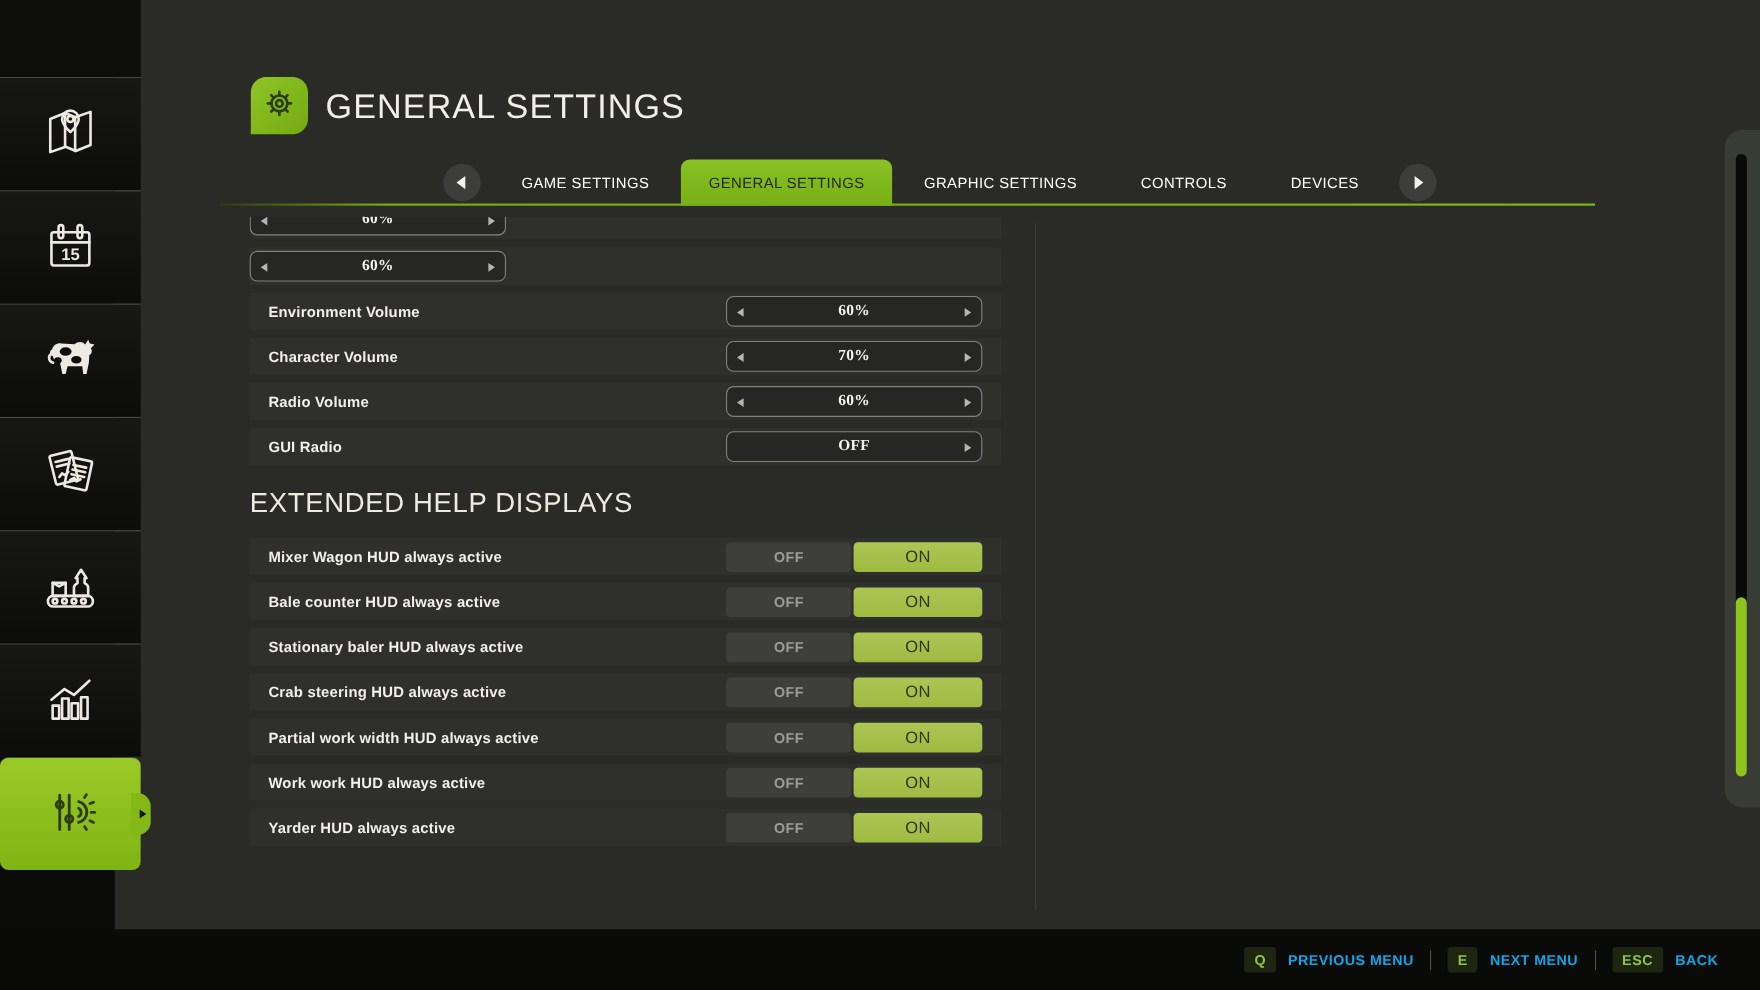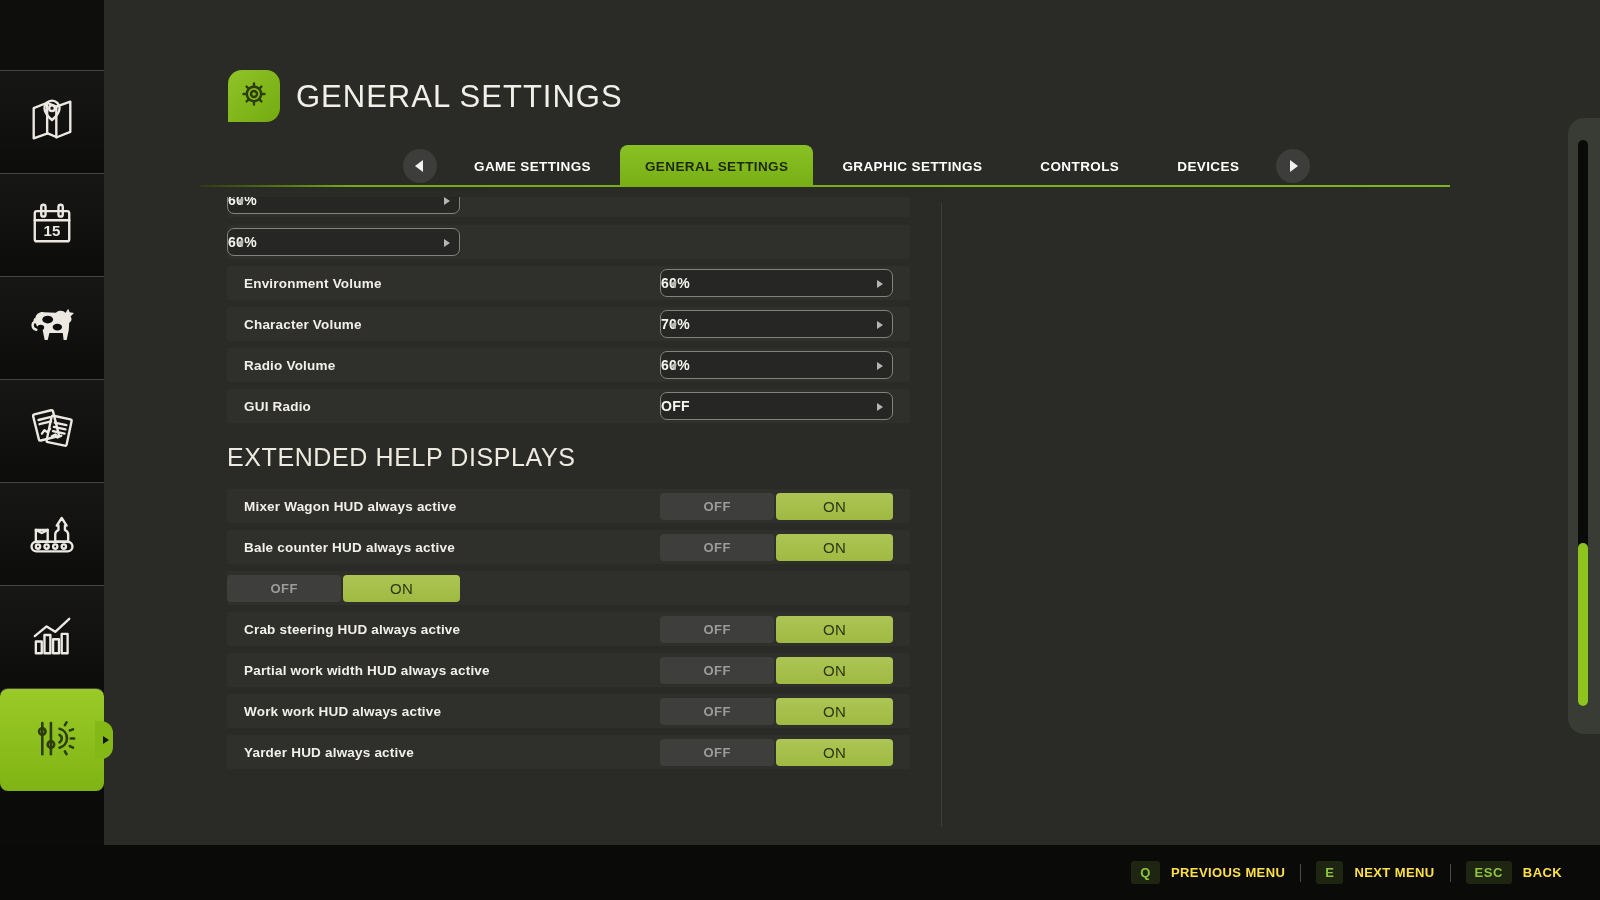--- a/index.html
+++ b/index.html
@@ -4,21 +4,21 @@
 <style>
   * { margin:0; padding:0; box-sizing:border-box; }
   html,body { width:1600px; height:900px; background:#0a0a09; font-family:"Liberation Sans", sans-serif; overflow:hidden; }
   .screen { position:relative; width:1600px; height:900px; background:#0a0a09; }
 
   
   .main-bg { position:absolute; left:104px; top:0; width:1496px; height:845px; background:#2a2a27; }
 
   
   .sidebar { position:absolute; left:0; top:0; width:104px; height:845px; background:#0b0b0a; z-index:5; }
-  .tile { position:relative; width:104px; height:103px; border-top:1px solid #454543;
+  .tile { position:relative; width:128px; height:103px; border-top:1px solid #454543;
           background:linear-gradient(180deg,#171716 0%, #0c0c0b 100%);
           display:flex; align-items:center; justify-content:center;text-align:right; }
   .tile.blank { height:70px; border-top:none; background:#0e0e0d; }
   .tile.active { background:linear-gradient(180deg,#9aca28 0%, #7fb414 100%); border-radius:8px; border-top:1px solid #454543; }
   .tile.active .bump { position:absolute; right:-9px; top:50%; transform:translateY(-50%);
                        width:18px; height:38px; background:#84b817; border-radius:0 12px 12px 0; }
   .tile.active .notch-arrow { position:absolute; right:-5px; top:50%; transform:translateY(-50%);
                        width:0; height:0; border-left:6px solid #15150f; border-top:4px solid transparent; border-bottom:4px solid transparent; }
   .tile svg { width:56px; height:56px; }
 
@@ -30,36 +30,36 @@
   .page-title { position:absolute; left:296px; top:79px; font-size:31px; font-weight:400;
                 color:#f1f0e8; letter-spacing:1px; }
 
   
   .tabbar { position:absolute; left:395px; top:145px; height:42px; display:flex; align-items:center; z-index:3; }
   .tab-arrow-btn { width:34px; height:34px; border-radius:50%; background:#3d3d3b; position:relative; margin:0 8px; flex:none; }
   .tab-arrow-btn .tri-l { position:absolute; left:12px; top:11px; width:0; height:0;
        border-right:8px solid #f2f2ee; border-top:6px solid transparent; border-bottom:6px solid transparent; }
   .tab-arrow-btn .tri-r { position:absolute; left:14px; top:11px; width:0; height:0;
        border-left:8px solid #f2f2ee; border-top:6px solid transparent; border-bottom:6px solid transparent; }
-  .tab { padding:0 29px; font-size:13.5px; font-weight:700; color:#ffffff; letter-spacing:0.4px;
+  .tab { padding:0 29px; font-size:13.5px; font-weight:400; color:#ffffff; letter-spacing:0.4px;
          height:42px; display:flex; align-items:center; }
   .tab.active { background:linear-gradient(180deg,#89c024 0%, #78af14 100%); color:#1e2806;
                 border-radius:8px 8px 0 0; padding:0 25px; }
   .tab-underline { position:absolute; left:200px; top:185px; width:1250px; height:2px;
                    background:linear-gradient(90deg,#2e3a10 0%, #76ab16 12%, #7db51e 100%); z-index:2; }
 
   
   .content { position:absolute; left:227px; top:197px; width:683px; }
   .row { height:34px; background:#2f2f2c; margin-bottom:7px; display:flex; align-items:center; border-radius:2px; }
   .row-label { flex:1; padding-left:17px; font-size:13.5px; font-weight:700; color:#f1f0ea; letter-spacing:0.2px; }
   .partial-row { height:21px; overflow:hidden; position:relative; margin-bottom:7px; }
   .partial-row .row { margin-top:-14px; margin-bottom:0; }
 
   .stepper { width:233px; height:28px; margin-right:17px; border:1px solid #82827f; border-radius:7px;
-             background:#262624; position:relative; display:flex; align-items:center; flex:none; }
+             background:#262624; position:relative; display:flex; align-items:center; justify-content:center; flex:none;font-family:Liberation Serif, serif; }
   .stepper-value { font-size:14px; font-weight:700; color:#f5f5f0; letter-spacing:0.3px; }
   .step-left { position:absolute; left:9px; top:10px; width:0; height:0;
                border-right:6px solid #b5b5b2; border-top:4px solid transparent; border-bottom:4px solid transparent; }
   .step-right { position:absolute; right:9px; top:10px; width:0; height:0;
                border-left:6px solid #b5b5b2; border-top:4px solid transparent; border-bottom:4px solid transparent; }
 
   .section-heading { margin:20px 0 17px 0; font-size:25px; font-weight:400; color:#edebdf; letter-spacing:0.6px; }
 
   .toggle-group { width:233px; margin-right:17px; height:27px; display:flex; gap:2px; flex:none; }
   .toggle-off { flex:1; background:#3e3e3c; color:#9c9c9a; border-radius:4px;
@@ -74,21 +74,21 @@
                border-radius:16px 0 0 16px; }
   .scroll-track { position:absolute; left:10px; top:22px; width:10px; height:566px; background:#0a0a09; border-radius:5px; }
   .scroll-thumb { position:absolute; left:0; top:403px; width:10px; height:163px; background:#8dc41e; border-radius:5px; }
 
   
   .footer { position:absolute; left:0; top:845px; width:1600px; height:55px; background:#0a0a09;
             display:flex; align-items:center; justify-content:flex-end; padding-right:38px; gap:15px; }
   .shortcut { display:flex; align-items:center; gap:11px; }
   .keycap { background:#1e2612; color:#8dc63e; font-size:13px; font-weight:700; letter-spacing:0.5px;
             padding:4px 9px; border-radius:3px; }
-  .shortcut-label { color:#fde047; font-size:13px; font-weight:700; letter-spacing:0.4px; }
+  .shortcut-label { color:#0ea5e9; font-size:13px; font-weight:700; letter-spacing:0.4px; }
   .footer-sep { width:1px; height:18px; background:#4c4c4a; }
 
   .icon-stroke { stroke:#ece9e2; stroke-width:2.2; fill:none; stroke-linecap:round; stroke-linejoin:round; }
   .icon-dark { stroke:#2c3c0c; stroke-width:2.4; fill:none; stroke-linecap:round; stroke-linejoin:round; }
 </style>
 </head>
 <body>
 
 <div class="screen">
   <div class="main-bg"></div>
@@ -305,20 +305,21 @@
 
     <div class="row">
       <span class="row-label">Bale counter HUD always active</span>
       <div class="toggle-group">
         <span class="toggle-off">OFF</span>
         <span class="toggle-on">ON</span>
       </div>
     </div>
 
     <div class="row">
+      <span class="row-label">Stationary baler HUD always active</span>
       <div class="toggle-group">
         <span class="toggle-off">OFF</span>
         <span class="toggle-on">ON</span>
       </div>
     </div>
 
     <div class="row">
       <span class="row-label">Crab steering HUD always active</span>
       <div class="toggle-group">
         <span class="toggle-off">OFF</span>

